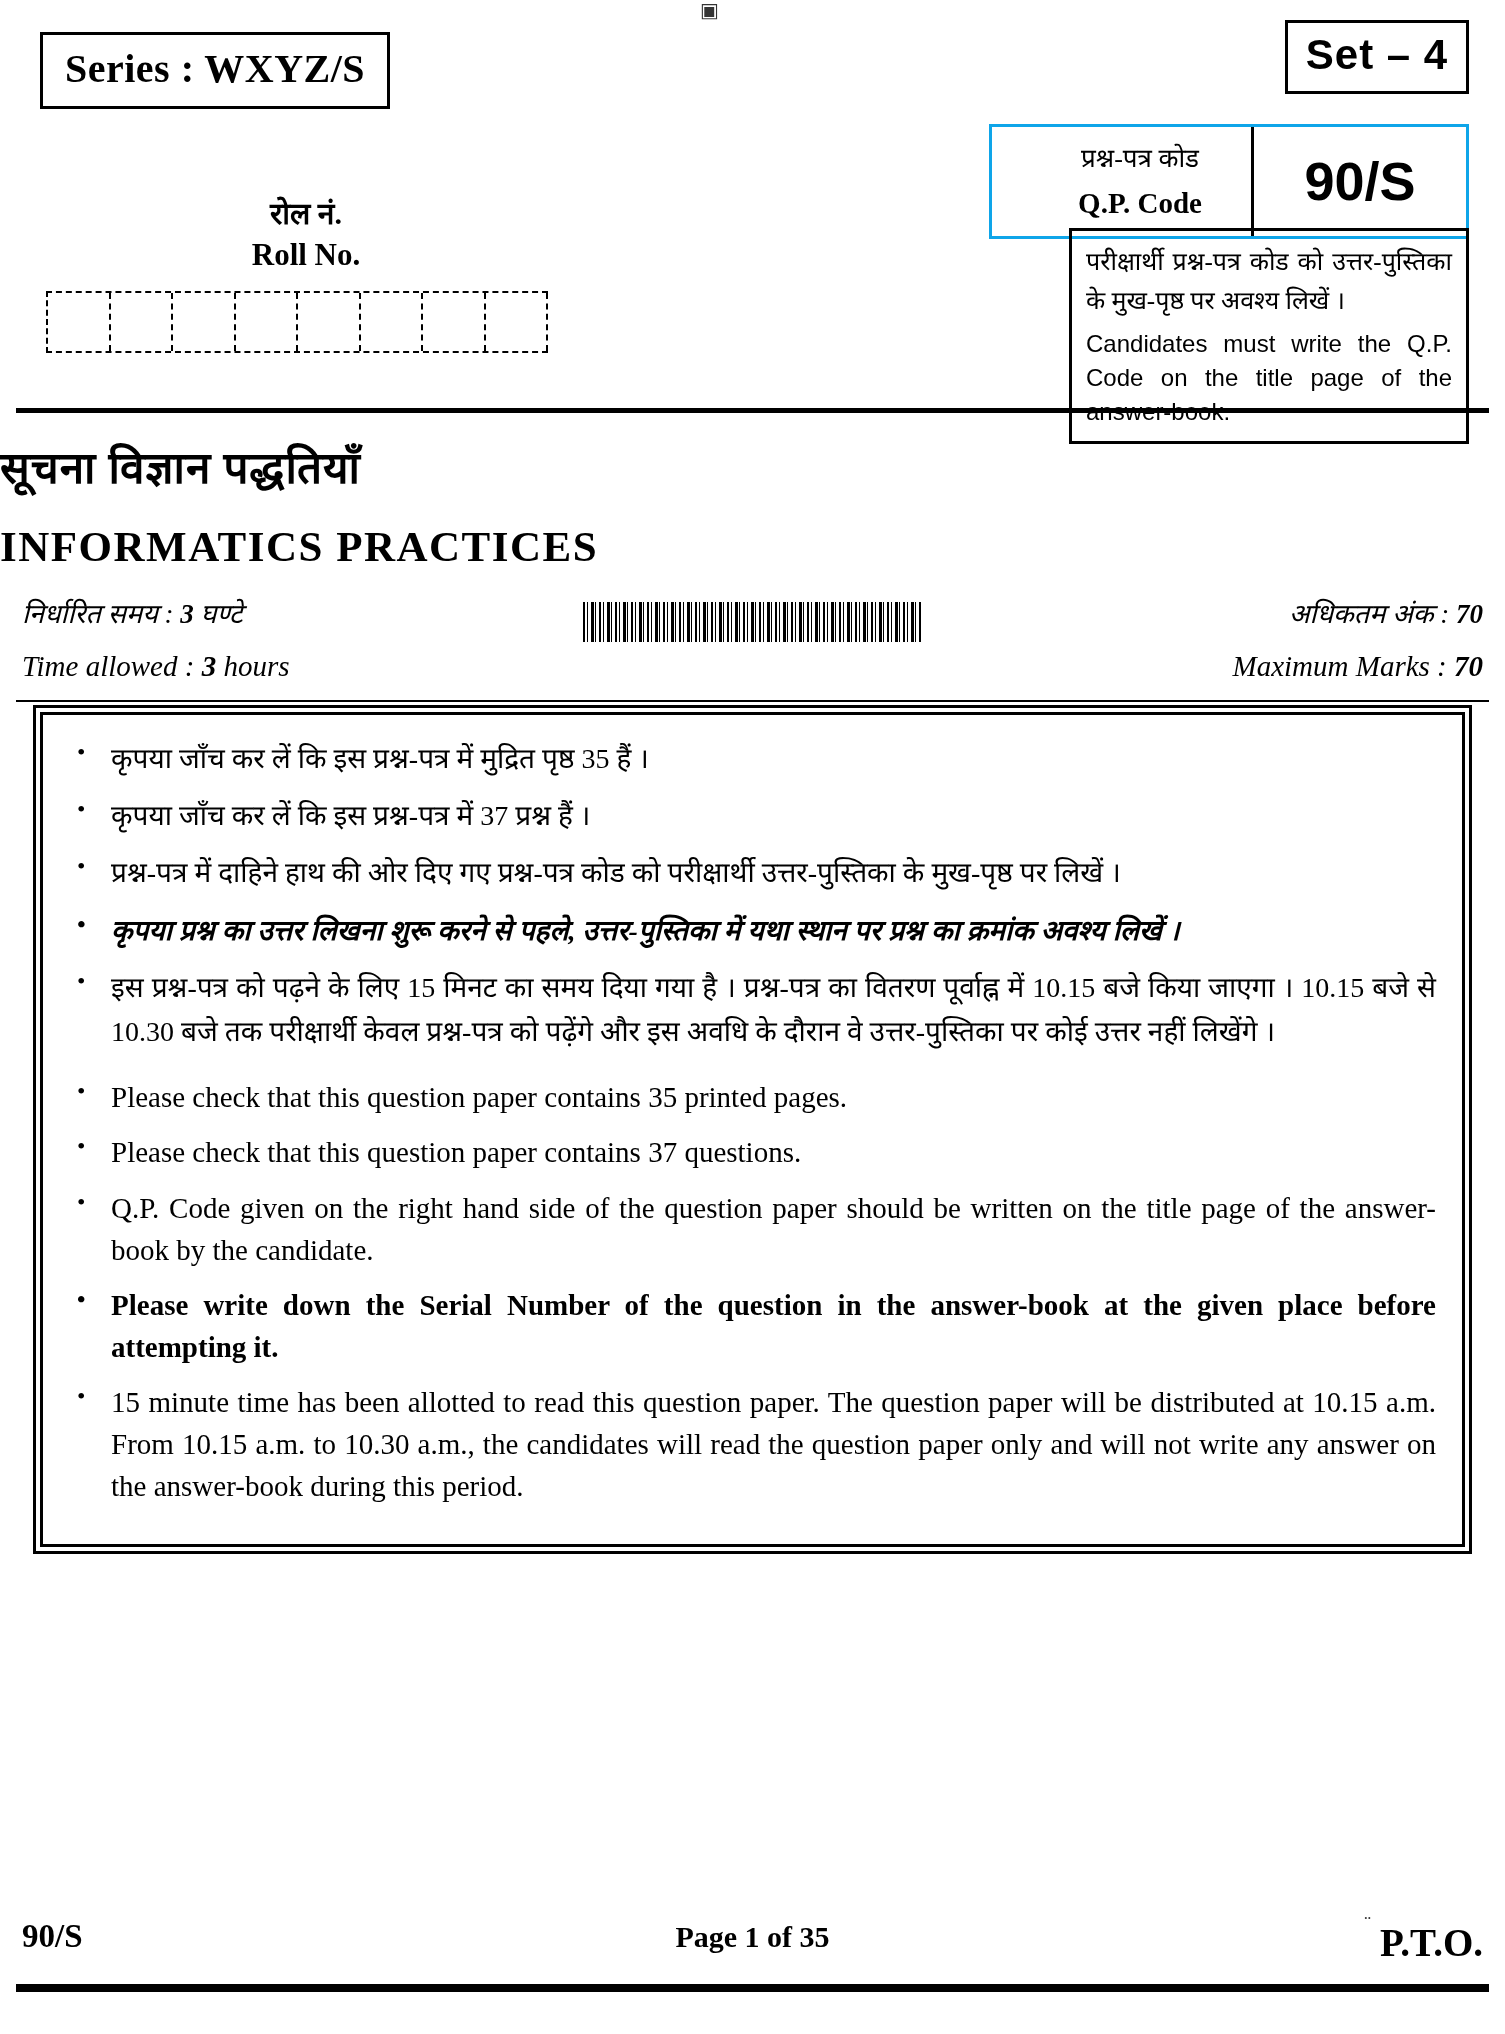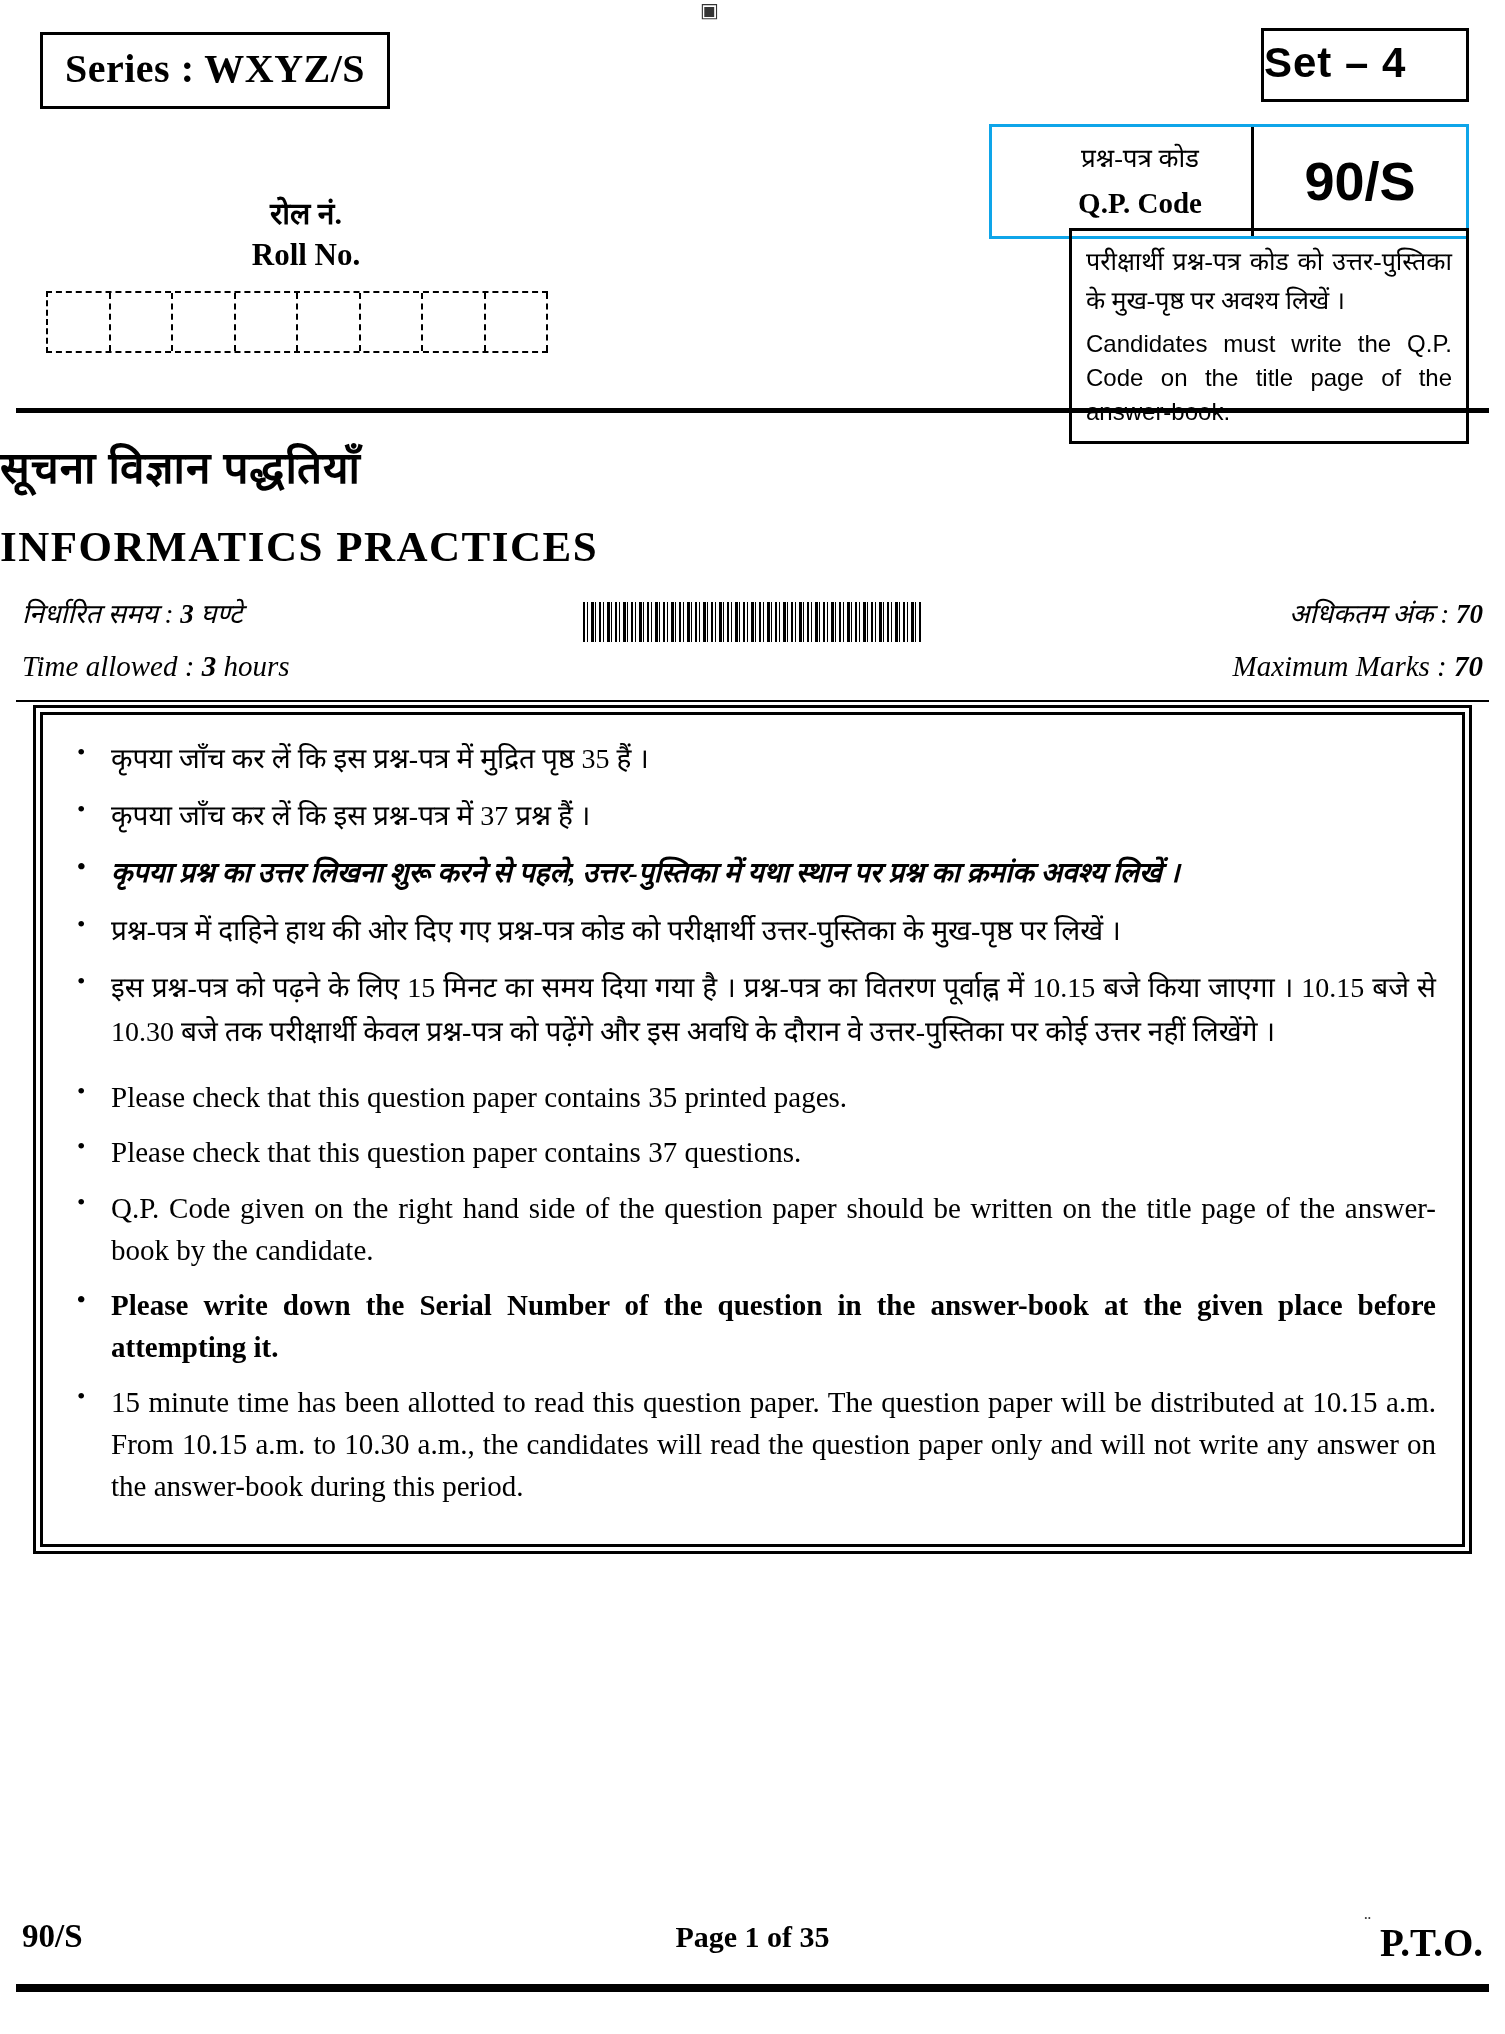--- a/index.html
+++ b/index.html
@@ -54,23 +54,24 @@
     font-weight: bold;
     font-size: 40px;
     font-family: "Liberation Serif", serif;
     letter-spacing: .5px;
     white-space: nowrap;
   }
 
   .set-box {
     position: absolute;
     right: 8px;
-    top: 28px;
+    top: 20px;
     border: 3px solid #000;
-    width: 208px;
+    width: 184px;
+    text-align: center;
     padding: 8px 0 12px 0;
     font-weight: bold;
     font-size: 42px;
     font-family: "Liberation Sans", sans-serif;
     letter-spacing: 1px;
   }
 
   .qp-table {
     position: absolute;
     right: 8px;
@@ -401,22 +402,22 @@
       <div class="meta-en"><span>Maximum Marks : </span><b>70</b></div>
     </div>
   </div>
 
   <div class="rule-thin" style="top:700px;"></div>
 
   <div class="instructions">
     <ul class="inst-list">
       <li class="hi">कृपया जाँच कर लें कि इस प्रश्न-पत्र में मुद्रित पृष्ठ 35 हैं ।</li>
       <li class="hi">कृपया जाँच कर लें कि इस प्रश्न-पत्र में 37 प्रश्न हैं ।</li>
+      <li class="hi">प्रश्न-पत्र में दाहिने हाथ की ओर दिए गए प्रश्न-पत्र कोड को परीक्षार्थी उत्तर-पुस्तिका के मुख-पृष्ठ पर लिखें ।</li>
       <li class="hi bold">कृपया प्रश्न का उत्तर लिखना शुरू करने से पहले, उत्तर-पुस्तिका में यथा स्थान पर प्रश्न का क्रमांक अवश्य लिखें ।</li>
-      <li class="hi">प्रश्न-पत्र में दाहिने हाथ की ओर दिए गए प्रश्न-पत्र कोड को परीक्षार्थी उत्तर-पुस्तिका के मुख-पृष्ठ पर लिखें ।</li>
       <li class="hi hi-gap">इस प्रश्न-पत्र को पढ़ने के लिए 15 मिनट का समय दिया गया है । प्रश्न-पत्र का वितरण पूर्वाह्न में 10.15 बजे किया जाएगा । 10.15 बजे से 10.30 बजे तक परीक्षार्थी केवल प्रश्न-पत्र को पढ़ेंगे और इस अवधि के दौरान वे उत्तर-पुस्तिका पर कोई उत्तर नहीं लिखेंगे ।</li>
       <li class="en">Please check that this question paper contains 35 printed pages.</li>
       <li class="en">Please check that this question paper contains 37 questions.</li>
       <li class="en">Q.P. Code given on the right hand side of the question paper should be written on the title page of the answer-book by the candidate.</li>
       <li class="en bold">Please write down the Serial Number of the question in the answer-book at the given place before attempting it.</li>
       <li class="en">15 minute time has been allotted to read this question paper. The question paper will be distributed at 10.15 a.m. From 10.15 a.m. to 10.30 a.m., the candidates will read the question paper only and will not write any answer on the answer-book during this period.</li>
     </ul>
   </div>
 
   <div class="footer">

